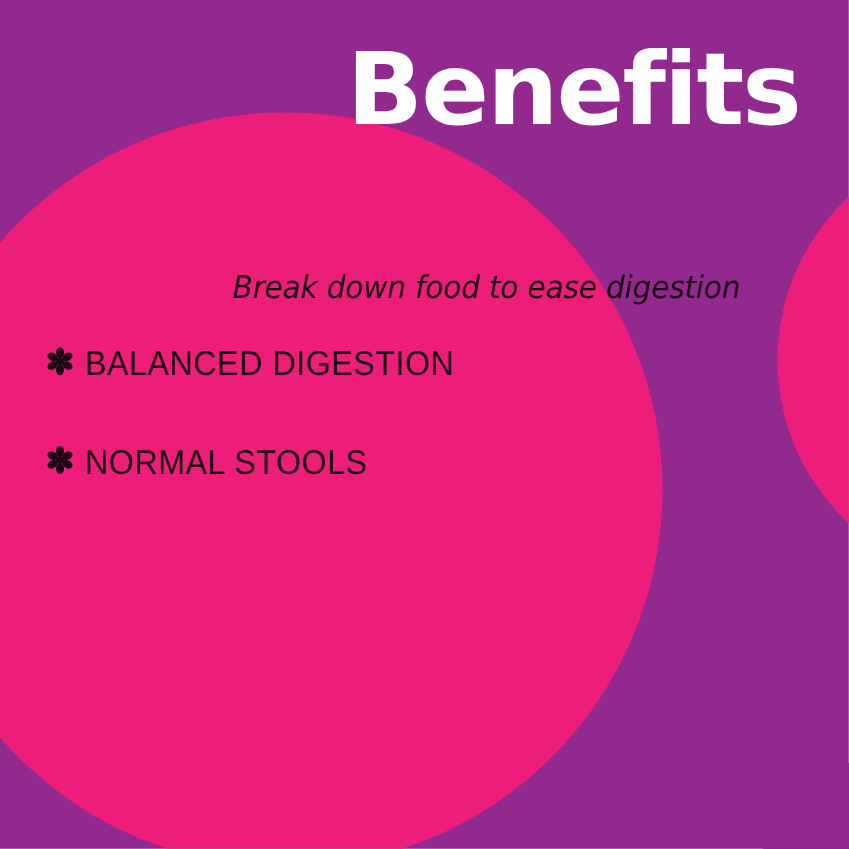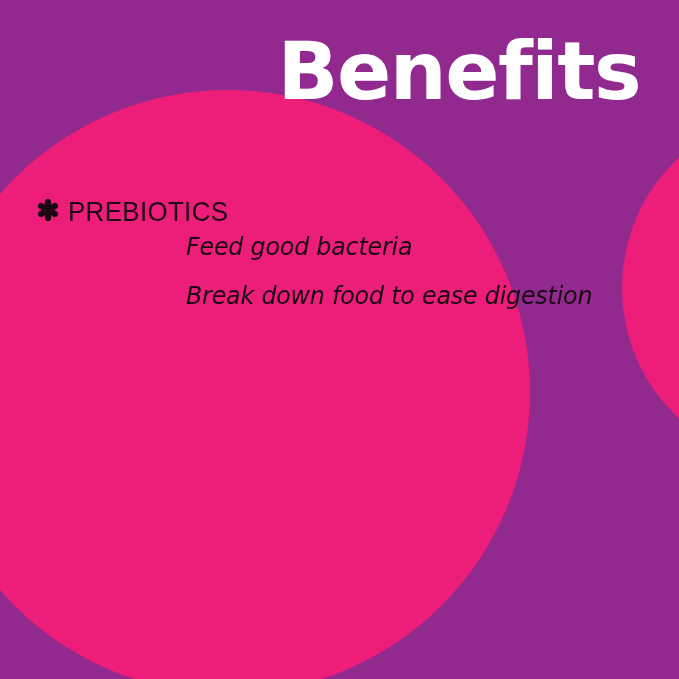--- a/index.html
+++ b/index.html
@@ -102,49 +102,66 @@
   <svg class="bg-layer" viewBox="0 0 679 679" aria-hidden="true">
     <rect x="0" y="0" width="679" height="679" fill="#92298f"></rect>
     <circle cx="800" cy="288" r="178" fill="#ed1e79"></circle>
     <circle cx="228" cy="392" r="302" fill="#ed1e79"></circle>
   </svg>
 
   <div id="title">Benefits</div>
 
   <div id="benefit-list">
 
+
+    <div class="gap-sm"></div>
+
+    <div class="benefit-item">
+      <div class="benefit-sub sub-indent-2">Break down food to ease digestion</div>
+    </div>
+
+    <div class="gap-md"></div>
+
     <div class="benefit-item">
       <div class="benefit-row">
         <span class="bullet">
           <svg width="24" height="24" viewBox="0 0 24 24">
             <g fill="#1b0812">
               <circle cx="12" cy="12" r="3.2"></circle>
               <ellipse cx="12" cy="5.1" rx="3.15" ry="4.3"></ellipse>
               <ellipse cx="12" cy="18.9" rx="3.15" ry="4.3"></ellipse>
               <ellipse cx="18" cy="8.55" rx="3.15" ry="4.3" transform="rotate(60 18 8.55)"></ellipse>
               <ellipse cx="6" cy="15.45" rx="3.15" ry="4.3" transform="rotate(60 6 15.45)"></ellipse>
               <ellipse cx="18" cy="15.45" rx="3.15" ry="4.3" transform="rotate(-60 18 15.45)"></ellipse>
               <ellipse cx="6" cy="8.55" rx="3.15" ry="4.3" transform="rotate(-60 6 8.55)"></ellipse>
             </g>
           </svg>
         </span>
-        <span class="benefit-label">PREBIOTICS</span>
+        <span class="benefit-label">BALANCED DIGESTION</span>
       </div>
-      <div class="benefit-sub sub-indent-1">Feed good bacteria</div>
     </div>
-
-    <div class="gap-sm"></div>
-
-    <div class="benefit-item">
-      <div class="benefit-sub sub-indent-2">Break down food to ease digestion</div>
-    </div>
-
-    <div class="gap-md"></div>
-
 
     <div class="gap-lg"></div>
 
+    <div class="benefit-item">
+      <div class="benefit-row">
+        <span class="bullet">
+          <svg width="24" height="24" viewBox="0 0 24 24">
+            <g fill="#1b0812">
+              <circle cx="12" cy="12" r="3.2"></circle>
+              <ellipse cx="12" cy="5.1" rx="3.15" ry="4.3"></ellipse>
+              <ellipse cx="12" cy="18.9" rx="3.15" ry="4.3"></ellipse>
+              <ellipse cx="18" cy="8.55" rx="3.15" ry="4.3" transform="rotate(60 18 8.55)"></ellipse>
+              <ellipse cx="6" cy="15.45" rx="3.15" ry="4.3" transform="rotate(60 6 15.45)"></ellipse>
+              <ellipse cx="18" cy="15.45" rx="3.15" ry="4.3" transform="rotate(-60 18 15.45)"></ellipse>
+              <ellipse cx="6" cy="8.55" rx="3.15" ry="4.3" transform="rotate(-60 6 8.55)"></ellipse>
+            </g>
+          </svg>
+        </span>
+        <span class="benefit-label">NORMAL STOOLS</span>
+      </div>
+    </div>
 
     <div class="gap-lg"></div>
 
 
   </div>
 </div>
 
 </body></html>

